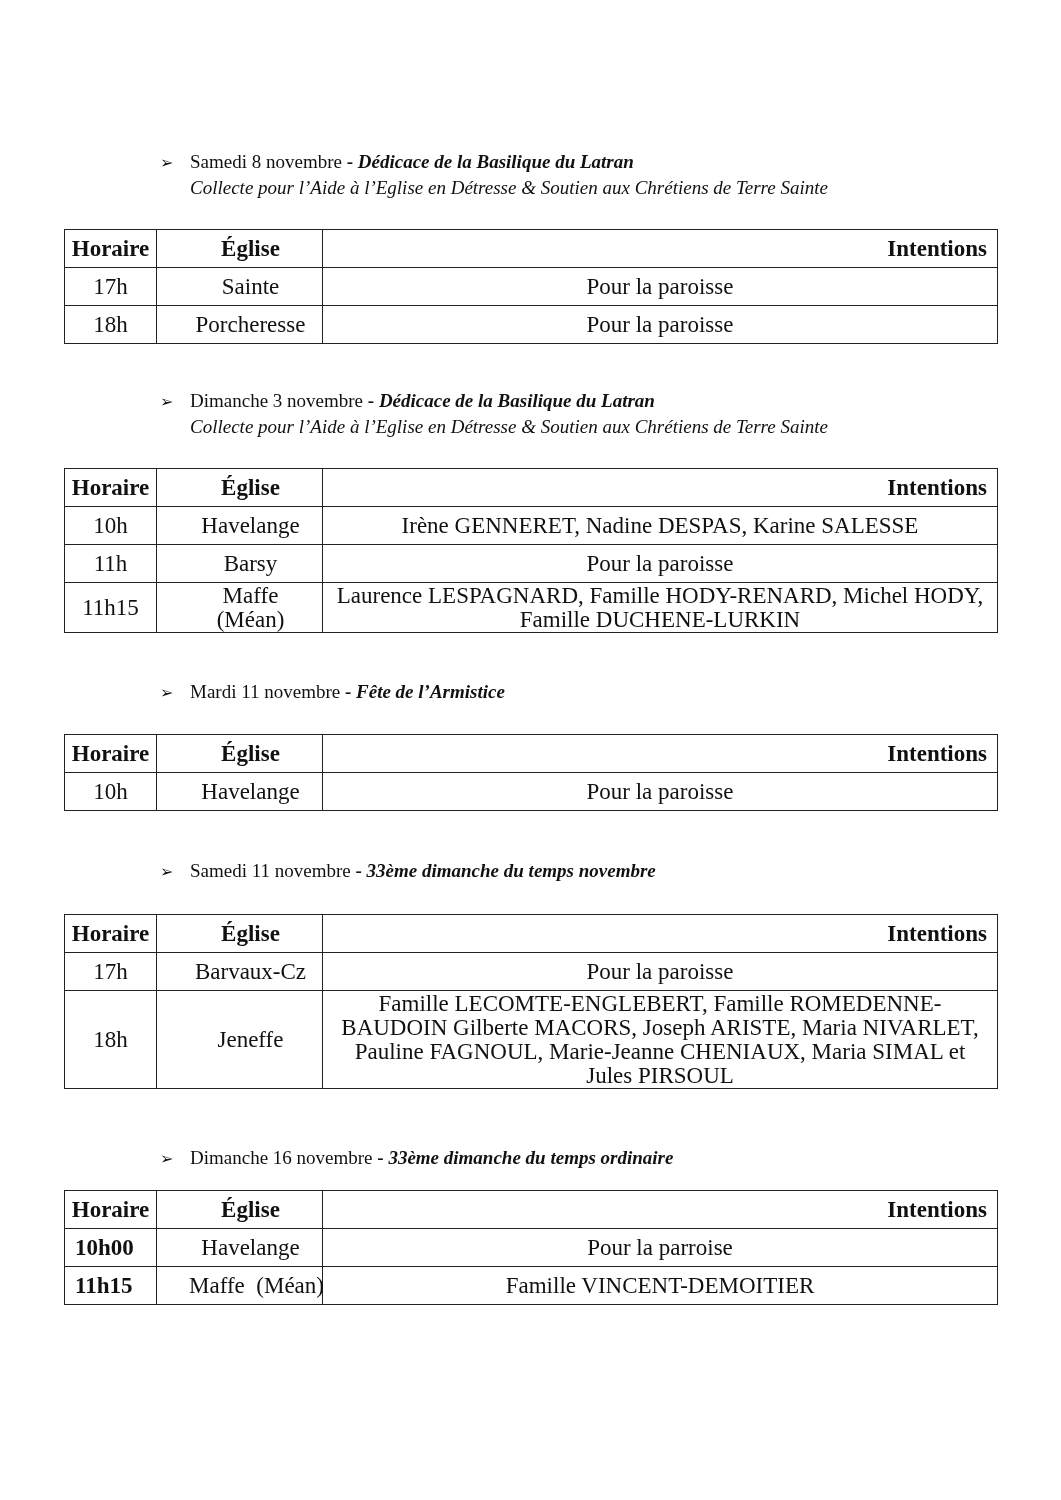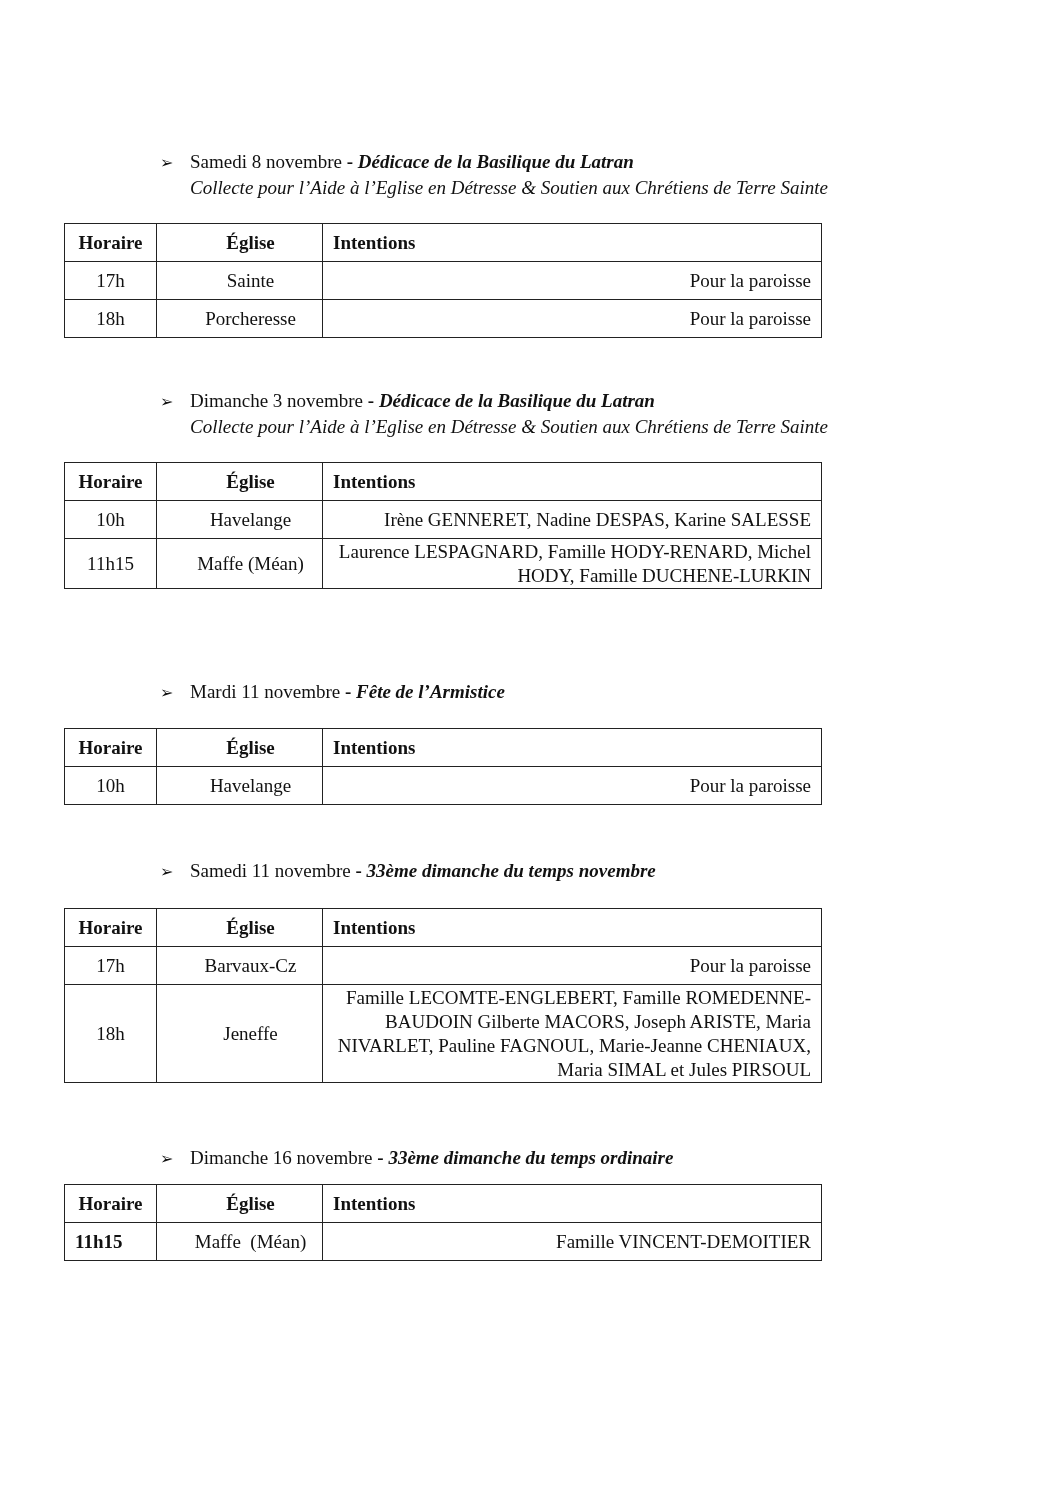--- a/index.html
+++ b/index.html
@@ -32,43 +32,44 @@
       font-style: italic;
     }
     .heading .subline {
       display: block;
       padding-left: 30px;
       font-style: italic;
     }
     table.sched {
       position: absolute;
       left: 64px;
-      width: 758px;
+      width: 934px;
       border-collapse: collapse;
-      font-size: 19px;
+      font-size: 23px;
       table-layout: fixed;
+      margin-top: 6px;
     }
     table.sched td, table.sched th {
       border: 1px solid #222;
       padding: 0 10px;
       height: 37px;
       line-height: 24px;
       vertical-align: middle;
     }
     table.sched th {
       font-weight: bold;
-      text-align: left;
+      text-align: right;
     }
     table.sched col.c1 { width: 92px; }
     table.sched col.c2 { width: 166px; }
     table.sched col.c3 { width: auto; }
     table.sched th.h-time, table.sched td.t-time { text-align: center; padding: 0 4px; }
     table.sched th.h-church, table.sched td.t-church { text-align: center; padding-left: 32px; }
     table.sched td.t-time.bold { font-weight: bold; text-align: left; padding-left: 10px; }
-    table.sched td.t-int { text-align: right; }
+    table.sched td.t-int { text-align: center; }
   </style>
 </head>
 <body>
 
 <div class="heading" style="top:149px;">
   <span class="bullet">➢</span><span>Samedi 8 novembre</span><b> - </b><span class="title-bold">Dédicace de la Basilique du Latran</span>
   <span class="subline">Collecte pour l’Aide à l’Eglise en Détresse &amp; Soutien aux Chrétiens de Terre Sainte</span>
 </div>
 <table class="sched" style="top:223px;">
   <colgroup>
@@ -110,20 +111,25 @@
     <th class="h-time">Horaire</th>
     <th class="h-church">Église</th>
     <th>Intentions</th>
   </tr>
   <tr>
     <td class="t-time">10h</td>
     <td class="t-church">Havelange</td>
     <td class="t-int">Irène GENNERET, Nadine DESPAS, Karine SALESSE</td>
   </tr>
   <tr>
+    <td class="t-time">11h</td>
+    <td class="t-church">Barsy</td>
+    <td class="t-int">Pour la paroisse</td>
+  </tr>
+  <tr>
     <td class="t-time" style="height:49px;">11h15</td>
     <td class="t-church">Maffe (Méan)</td>
     <td class="t-int">Laurence LESPAGNARD, Famille HODY-RENARD, Michel HODY, Famille DUCHENE-LURKIN</td>
   </tr>
 </tbody>
   </table>
 
 <div class="heading" style="top:679px;">
   <span class="bullet">➢</span><span>Mardi 11 novembre</span><b> - </b><span class="title-bold">Fête de l’Armistice</span>
 </div>
@@ -184,18 +190,23 @@
       <col class="c2">
       <col class="c3">
     </colgroup>
   <tbody>
       <tr>
     <th class="h-time">Horaire</th>
     <th class="h-church">Église</th>
     <th>Intentions</th>
   </tr>
   <tr>
+    <td class="t-time bold">10h00</td>
+    <td class="t-church">Havelange</td>
+    <td class="t-int">Pour la parroise</td>
+  </tr>
+  <tr>
     <td class="t-time bold">11h15</td>
     <td class="t-church" style="white-space:pre;">Maffe  (Méan)</td>
     <td class="t-int">Famille VINCENT-DEMOITIER</td>
   </tr>
 </tbody>
   </table>
 
 </body></html>

